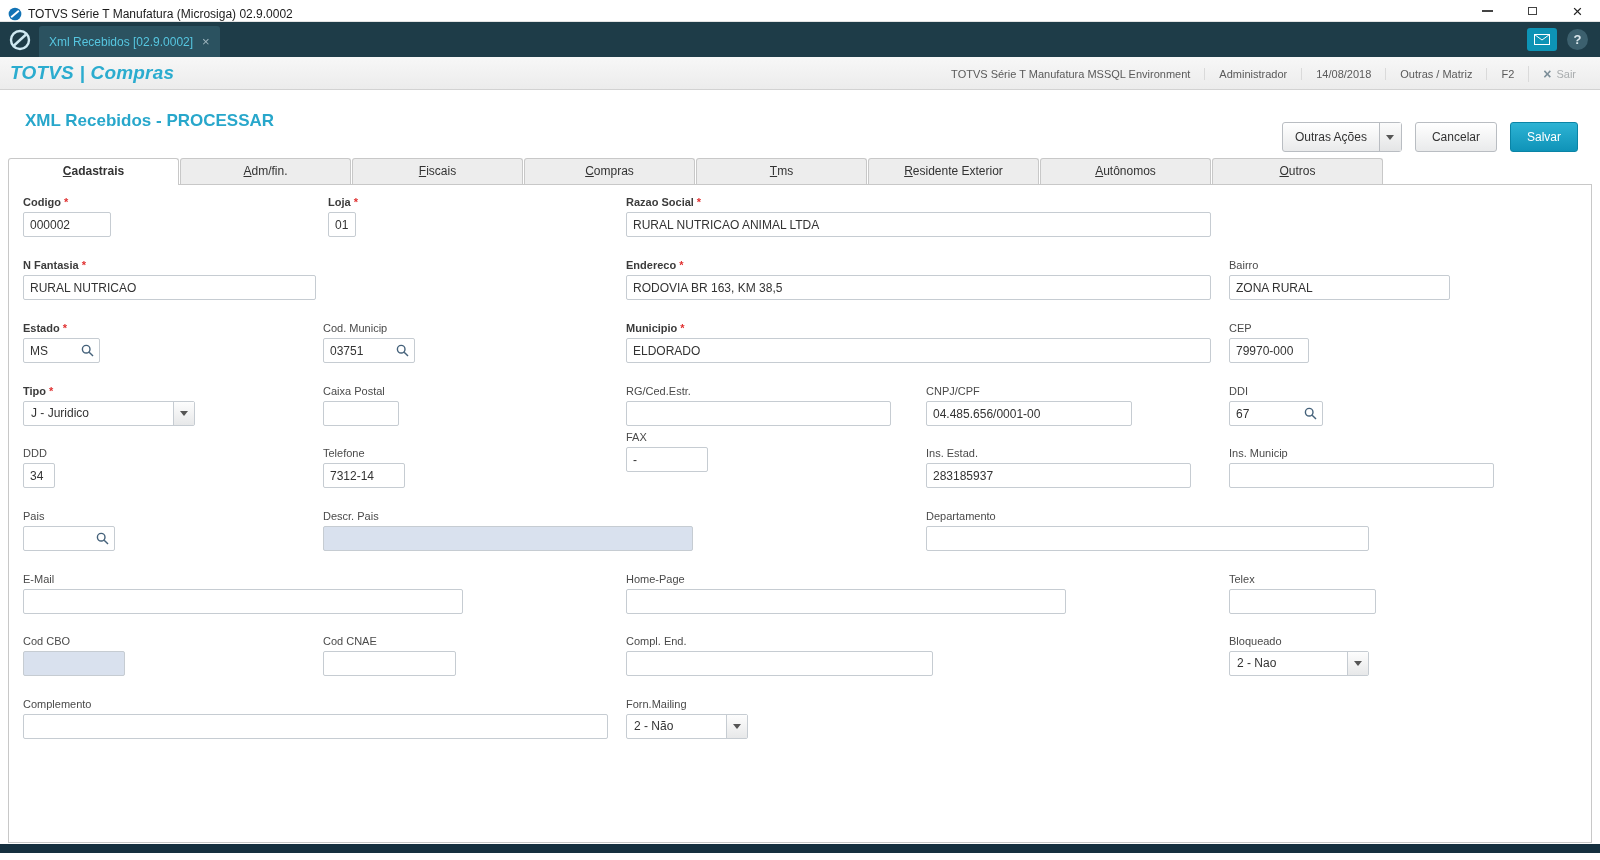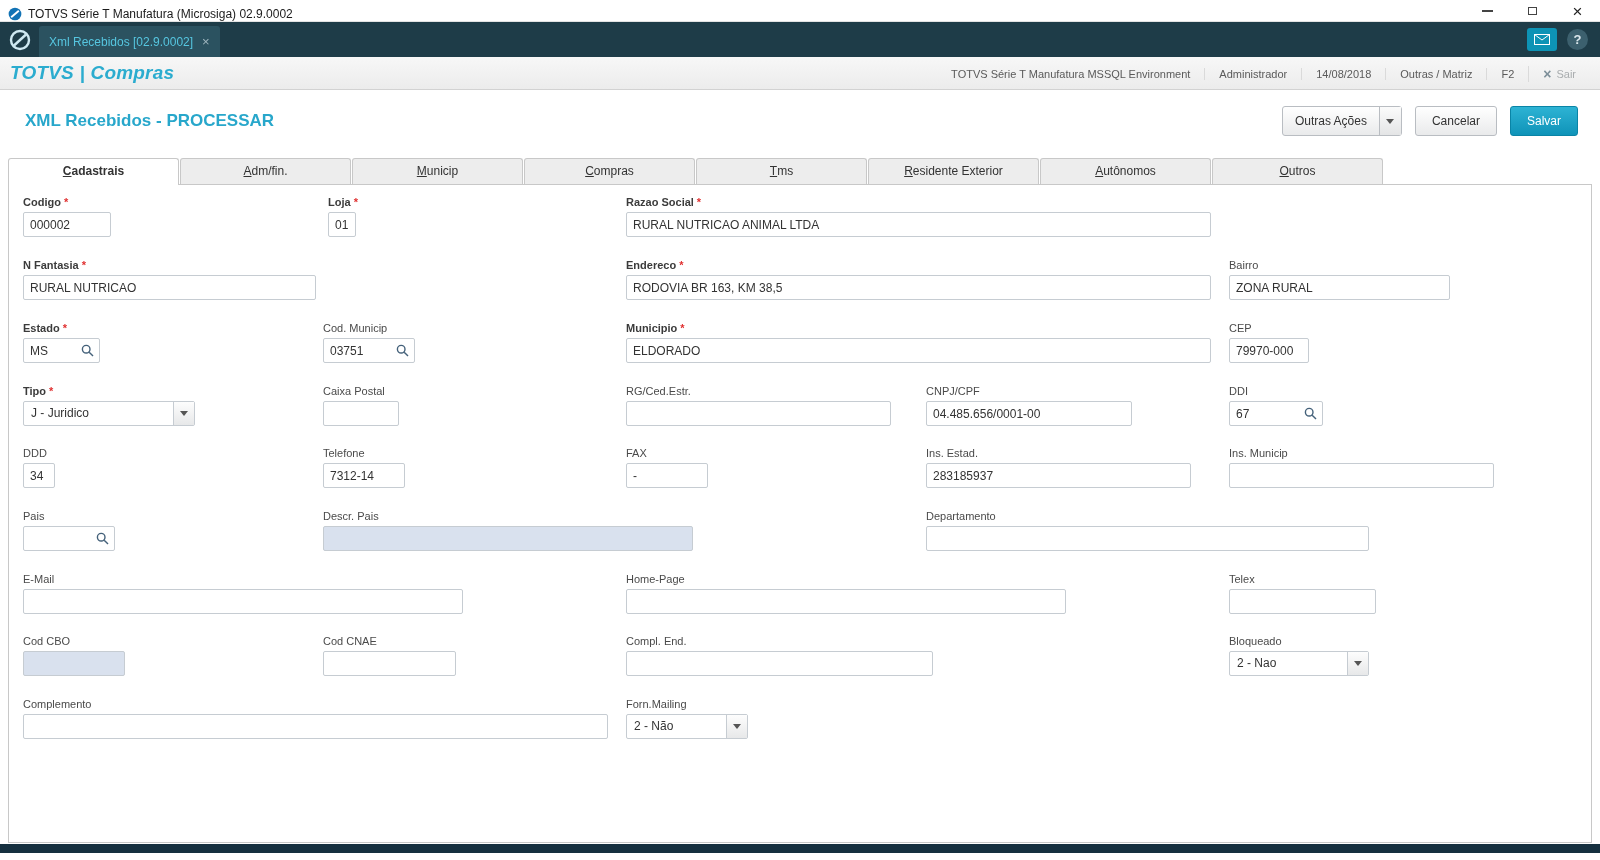--- a/index.html
+++ b/index.html
@@ -34,21 +34,21 @@
   .hr-item { padding:0 14px; border-left:1px solid #dadada; white-space:nowrap; }
   .hr-item:first-child { border-left:none; }
   .exit-link { display:flex; align-items:center; gap:5px; cursor:pointer; }
   .exit-x { color:#7d8f99; font-size:14px; font-weight:bold; }
   .exit-label { color:#a9adaf; }
 
   
   .content { position:absolute; left:0; top:90px; width:100%; height:770px; background:#fff; }
   .page-title { position:absolute; left:25px; top:21px; font-size:17px; font-weight:bold; color:#28a7cb; }
   .actions { position:absolute; right:22px; top:16px; display:flex; gap:13px; }
-  .btn { height:30px; line-height:28px; border:1px solid #b9bdc2; border-radius:3px; background:linear-gradient(#ffffff,#e9eaeb); font-size:12px; color:#333; cursor:pointer; padding:0 16px; }
+  .btn { height:30px; line-height:28px; border:1px solid #b9bdc2; border-radius:3px; background:linear-gradient(#ffffff,#e9eaeb); font-size:12px; color:#333; cursor:pointer; padding:0 16px;margin-top:16px; }
   .btn.split { display:flex; padding:0; }
   .btn.split .split-label { padding:0 12px; }
   .btn.split .split-arrow { width:22px; border-left:1px solid #b9bdc2; display:flex; align-items:center; justify-content:center; background:linear-gradient(#fbfbfb,#e4e5e6); }
   .btn.primary { background:linear-gradient(#2db3d4,#0f93b8); border-color:#0a84a6; color:#fff; font-weight:normal; }
   .tri { width:0; height:0; border-left:4px solid transparent; border-right:4px solid transparent; border-top:5px solid #555; display:block; }
 
   
   .tabs { position:absolute; left:8px; top:68px; display:flex; }
   .tab { width:171px; height:26px; line-height:25px; text-align:center; background:#ededed; border:1px solid #c8c8c8; border-bottom:none; border-radius:3px 3px 0 0; margin-right:1px; font-size:12px; color:#333; cursor:pointer; position:relative; z-index:1; }
   .tab .tlabel { display:block; }
@@ -155,21 +155,21 @@
     </div>
 
     <div class="tabs">
       <div class="tab active">
           <span class="tlabel">Cadastrais</span>
         </div>
       <div class="tab">
           <span class="tlabel">Adm/fin.</span>
         </div>
       <div class="tab">
-          <span class="tlabel">Municip</span>
+          <span class="tlabel">Fiscais</span>
         </div>
       <div class="tab">
           <span class="tlabel">Compras</span>
         </div>
       <div class="tab">
           <span class="tlabel">Tms</span>
         </div>
       <div class="tab">
           <span class="tlabel">Residente Exterior</span>
         </div>
@@ -277,21 +277,21 @@
       </div>
 
       <div class="field" style="left:14px;top:262px;width:32px">
         <div class="flabel">DDD</div>
         <input class="finput" value="34" style="">
       </div>
       <div class="field" style="left:314px;top:262px;width:82px">
         <div class="flabel">Telefone</div>
         <input class="finput" value="7312-14" style="">
       </div>
-      <div class="field" style="left:617px;top:262px;width:82px">
+      <div class="field" style="left:617px;top:246px;width:82px">
         <div class="flabel">FAX</div>
         <input class="finput" value="-" style="">
       </div>
       <div class="field" style="left:917px;top:262px;width:265px">
         <div class="flabel">Ins. Estad.</div>
         <input class="finput" value="283185937" style="">
       </div>
       <div class="field" style="left:1220px;top:262px;width:265px">
         <div class="flabel">Ins. Municip</div>
         <input class="finput" value="" style="">

